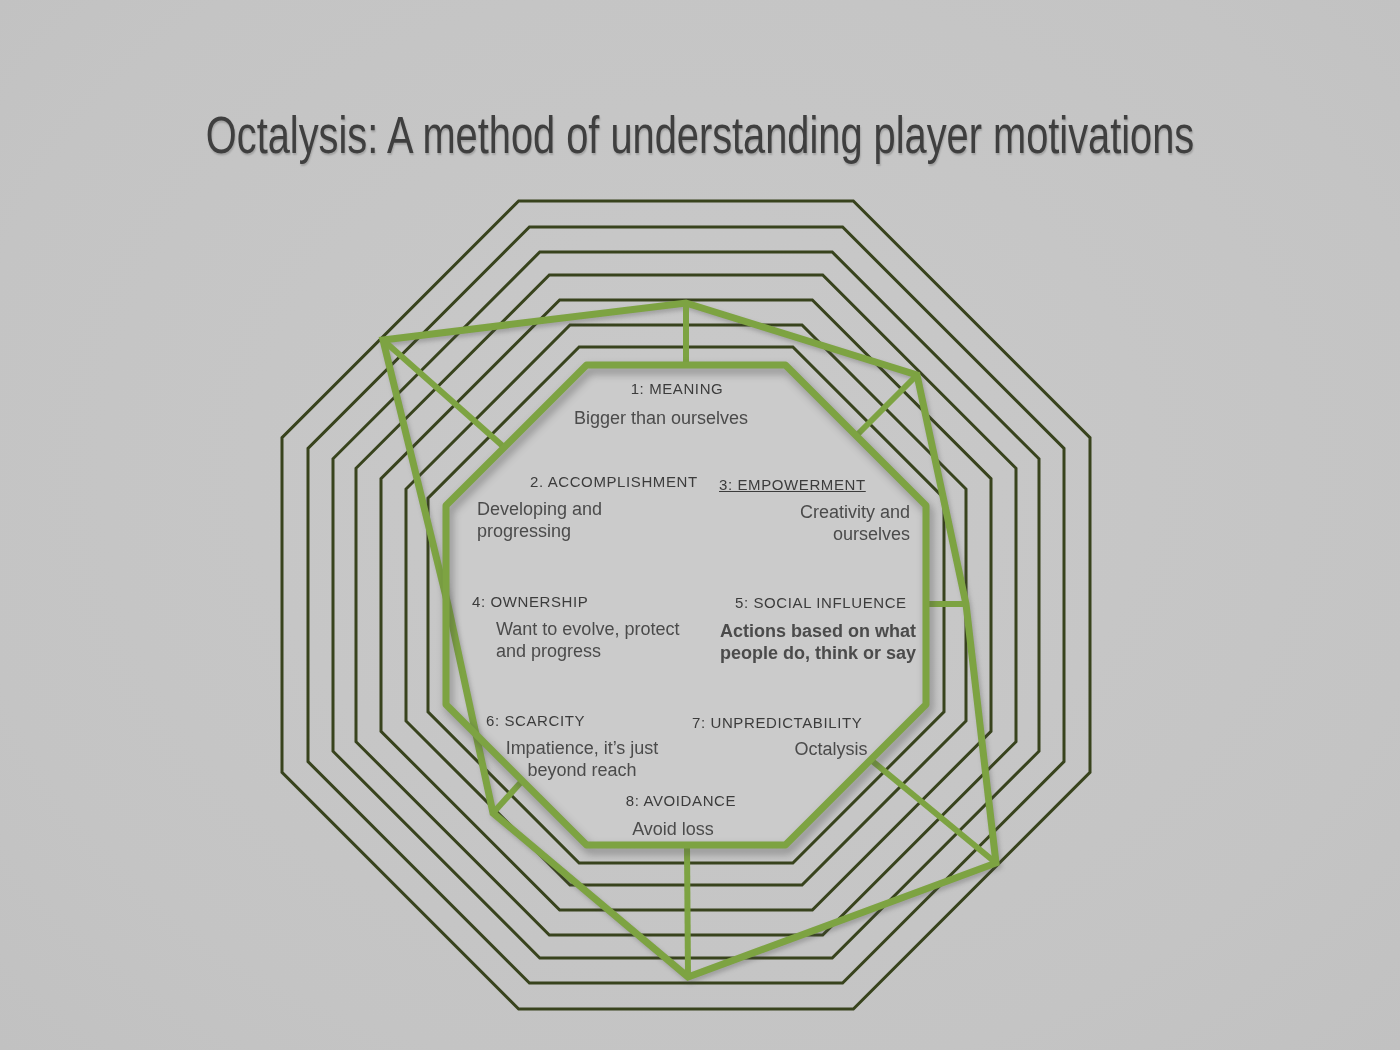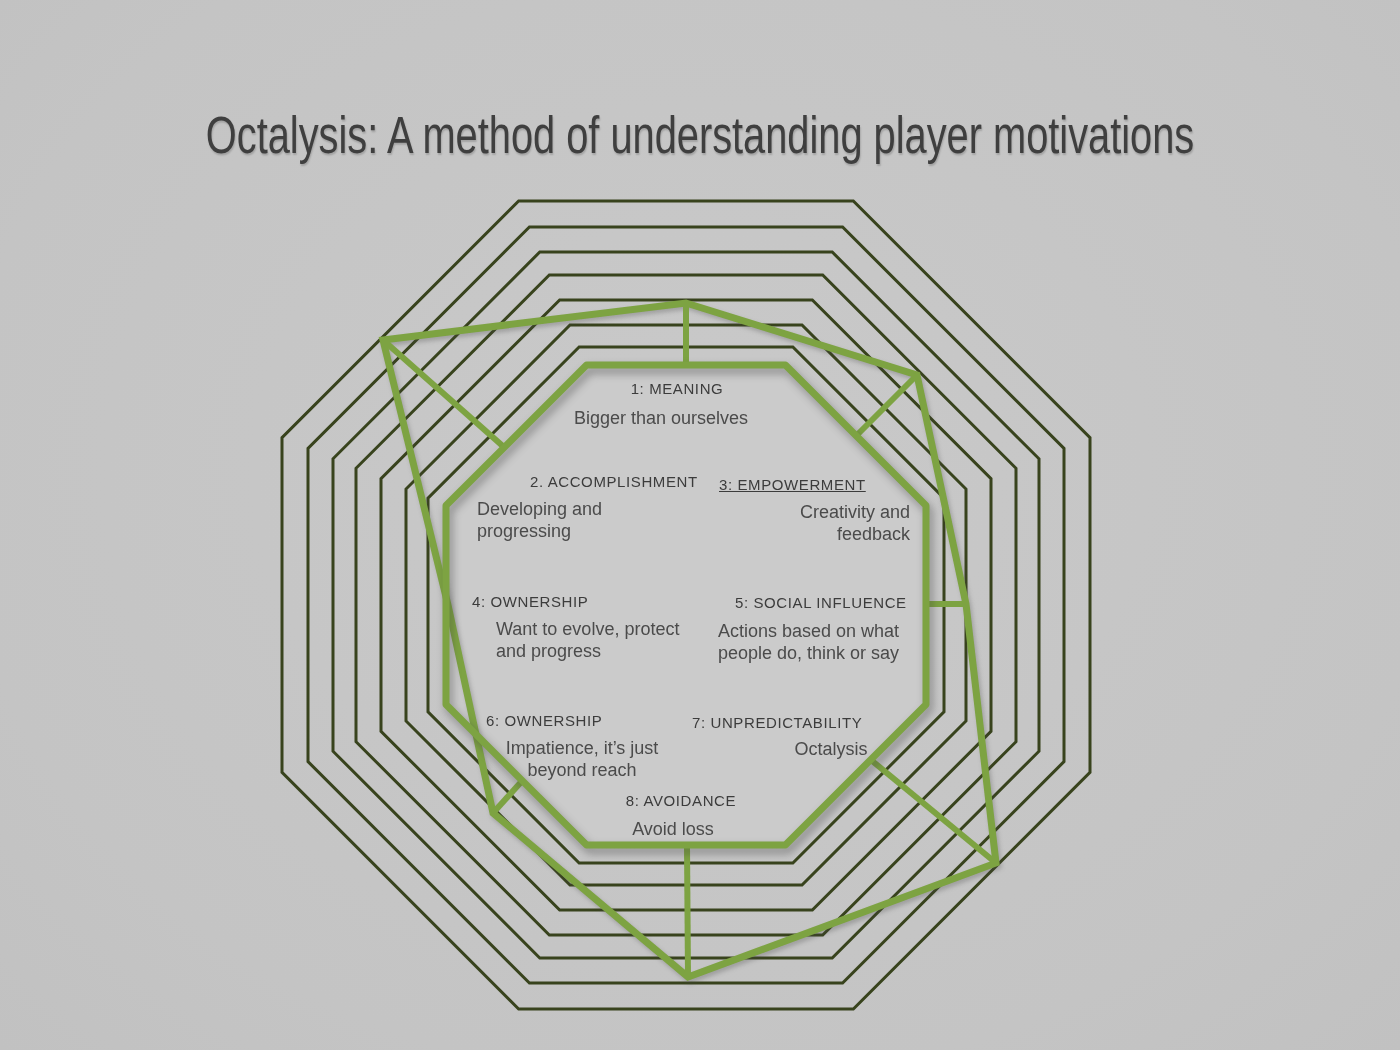--- a/index.html
+++ b/index.html
@@ -37,21 +37,21 @@
   }
   #t1{left:527px;top:380px;width:300px;text-align:center;}
   #d1{left:511px;top:408px;width:300px;text-align:center;}
   #t2{left:486px;top:473px;margin-left:44px;}
   #d2{left:477px;top:499px;}
   #t3{left:719px;top:476px;text-decoration:underline;}
   #d3{left:710px;top:502px;width:200px;text-align:right;}
   #t4{left:472px;top:593px;}
   #d4{left:460px;top:619px;padding-left:36px;}
   #t5{left:727px;top:594px;margin-left:8px;}
-  #d5{left:718px;top:621px;width:200px;text-align:left;}
+  #d5{left:718px;top:621px;width:200px;text-align:center;font-weight:bold;}
   #t6{left:486px;top:712px;}
   #d6{left:482px;top:738px;width:200px;text-align:center;}
   #t7{left:692px;top:714px;}
   #d7{left:731px;top:739px;width:200px;text-align:center;}
   #t8{left:531px;top:792px;width:300px;text-align:center;}
   #d8{left:523px;top:819px;width:300px;text-align:center;}
 </style>
 </head>
 <body>
 
@@ -81,31 +81,31 @@
 
   <div class="axis-t" id="t1">1: MEANING</div>
   <div class="axis-d" id="d1">Bigger than ourselves</div>
 
   <div class="axis-t" id="t2">2. ACCOMPLISHMENT</div>
   <div class="axis-d" id="d2">Developing and
 progressing</div>
 
   <div class="axis-t" id="t3">3: EMPOWERMENT</div>
   <div class="axis-d" id="d3">Creativity and
-feedback</div>
+ourselves</div>
 
   <div class="axis-t" id="t4">4: OWNERSHIP</div>
   <div class="axis-d" id="d4">Want to evolve, protect
 and progress</div>
 
   <div class="axis-t" id="t5">5: SOCIAL INFLUENCE</div>
   <div class="axis-d" id="d5">Actions based on what
 people do, think or say</div>
 
-  <div class="axis-t" id="t6">6: OWNERSHIP</div>
+  <div class="axis-t" id="t6">6: SCARCITY</div>
   <div class="axis-d" id="d6">Impatience, it’s just
 beyond reach</div>
 
   <div class="axis-t" id="t7">7: UNPREDICTABILITY</div>
   <div class="axis-d" id="d7">Octalysis</div>
 
   <div class="axis-t" id="t8">8: AVOIDANCE</div>
   <div class="axis-d" id="d8">Avoid loss</div>
 
 </div>

